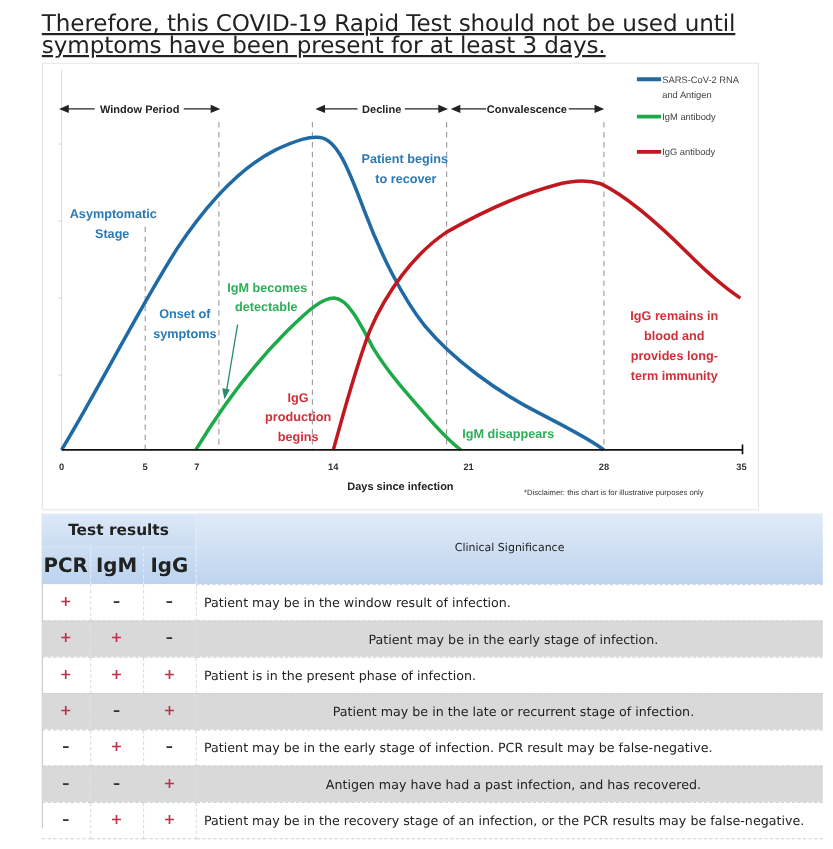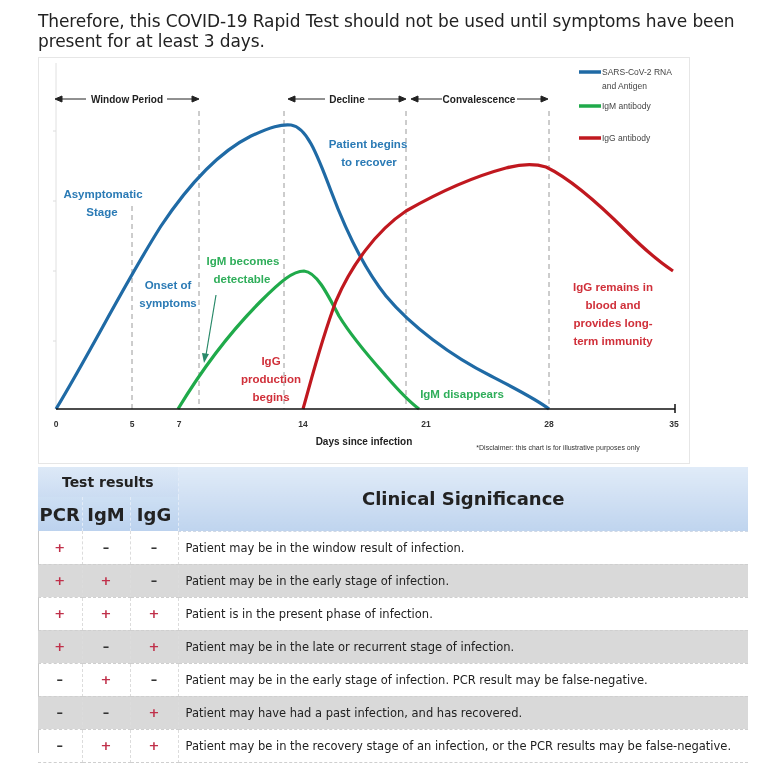--- a/index.html
+++ b/index.html
@@ -1,26 +1,26 @@
 <!DOCTYPE html>
 <html><head>
 <meta charset="utf-8">
 <style>
   html, body { margin: 0; padding: 0; background: #ffffff; }
   body { width: 757px; height: 772px; position: relative; overflow: hidden; font-family: "DejaVu Sans", sans-serif; }
-  .intro { position: absolute; left: 38px; top: 11px; width: 700px; font-size: 17px; line-height: 20px; color: #222; letter-spacing: -0.1px; }
+  .intro { position: absolute; left: 38px; top: 11px; width: 700px; font-size: 21px; line-height: 20px; color: #222; letter-spacing: -0.1px; text-decoration: underline; }
   .chart-box { position: absolute; left: 38px; top: 57px; width: 650px; height: 405px; border: 1px solid #e6e6e6; background: #fff; }
   .chart-box svg { position: absolute; left: 0; top: 0; }
   .tbl { position: absolute; left: 38px; top: 467px; width: 710px; border-collapse: collapse; font-family: "DejaVu Sans", sans-serif; }
   .tbl td, .tbl th { padding: 0; }
   .hdr-group { height: 30px; background: linear-gradient(#dde9f7, #cbdcf2); font-size: 14px; font-weight: bold; color: #222; text-align: center; border-right: 1px dashed #e3ecf8; }
   .hdr-sub { height: 34px; background: linear-gradient(#cddff3, #bcd2ee); font-size: 18px; font-weight: bold; color: #222; text-align: center; border-right: 1px dashed #e3ecf8; }
-  .hdr-main { background: linear-gradient(#e0ebf8, #bfd4ee); font-size: 18px; font-weight: bold; color: #222; text-align: center; border-bottom: 1px dashed #d0d9e6; }
+  .hdr-main { background: linear-gradient(#e0ebf8, #bfd4ee); font-size: 10px; font-weight: normal; color: #222; text-align: center; border-bottom: 1px dashed #d0d9e6; }
   .row td { height: 32px; font-size: 11.5px; color: #222; border-bottom: 1px dashed #cfcfcf; }
-  .row.alt td { background: #d9d9d9; }
+  .row.alt td { background: #d9d9d9; text-align: center; }
   .row td.sym { text-align: center; font-weight: bold; font-size: 13px; border-right: 1px dashed #dcdcdc; }
   .row td.sym.plus { color: #c0304a; }
   .row td.sym.minus { color: #333; }
   .row td.desc { padding-left: 7px; white-space: nowrap; }
   .tbl-left-border { position: absolute; left: 38px; top: 467px; width: 1px; height: 286px; background: #c8c8c8; }
 </style>
 </head>
 <body>
 
 <div class="intro">Therefore, this COVID-19 Rapid Test should not be used until symptoms have been present for at least 3 days.</div>
@@ -159,21 +159,21 @@
   <tr class="row">
     <td class="sym minus">–</td>
     <td class="sym plus">+</td>
     <td class="sym minus">–</td>
     <td class="desc">Patient may be in the early stage of infection. PCR result may be false-negative.</td>
   </tr>
   <tr class="row alt">
     <td class="sym minus">–</td>
     <td class="sym minus">–</td>
     <td class="sym plus">+</td>
-    <td class="desc">Patient may have had a past infection, and has recovered.</td>
+    <td class="desc">Antigen may have had a past infection, and has recovered.</td>
   </tr>
   <tr class="row">
     <td class="sym minus">–</td>
     <td class="sym plus">+</td>
     <td class="sym plus">+</td>
     <td class="desc">Patient may be in the recovery stage of an infection, or the PCR results may be false-negative.</td>
   </tr>
 </tbody>
   </table>
 

